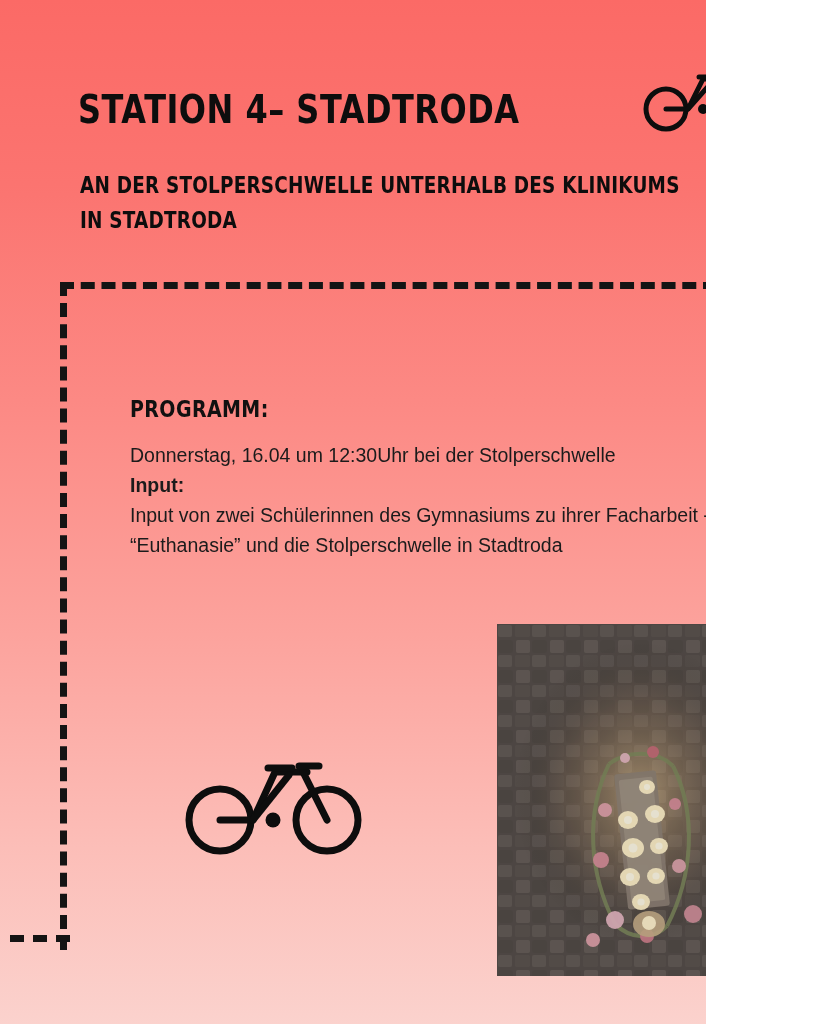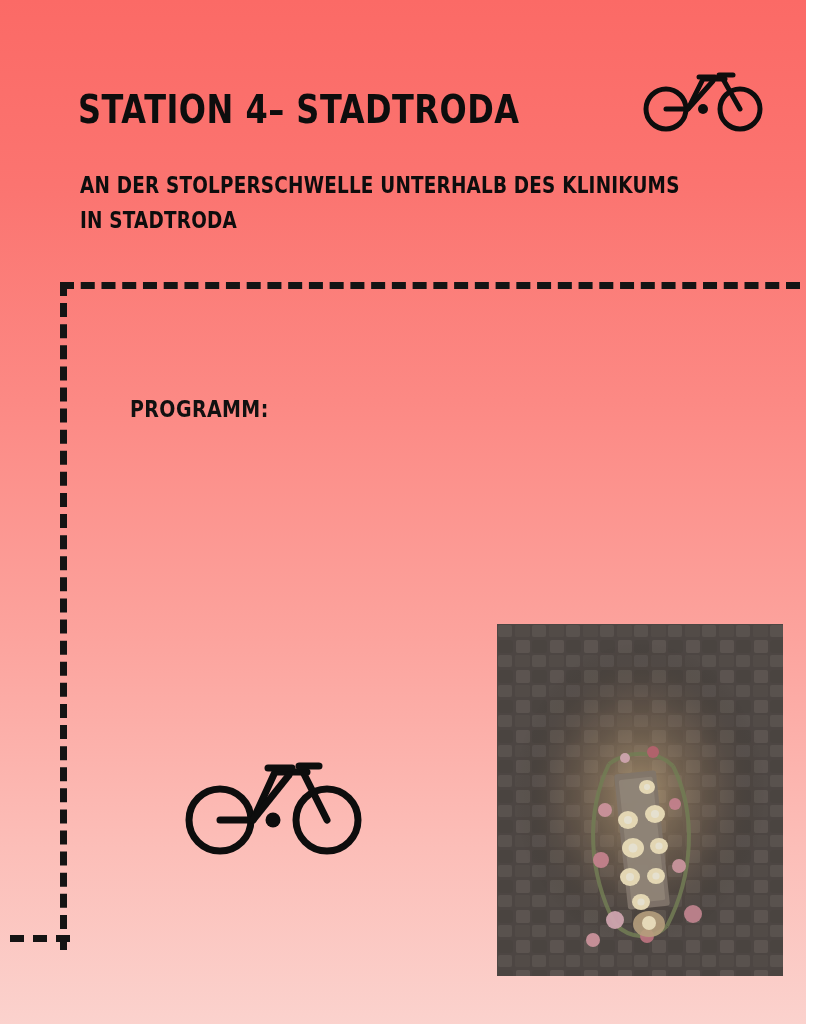--- a/index.html
+++ b/index.html
@@ -7,21 +7,21 @@
     padding: 0;
   }
   body {
     width: 819px;
     height: 1024px;
     overflow: hidden;
     font-family: "Liberation Sans", sans-serif;
   }
   .poster {
     position: relative;
-    width: 806px;
+    width: 706px;
     height: 1024px;
     background: linear-gradient(180deg, #fb6a66 0%, #fb7470 18%, #fc8a85 40%, #fca39d 62%, #fcbdb7 82%, #fbd2cd 100%);
     overflow: hidden;
     text-decoration: underline;
   }
 
   
   .title {
     position: absolute;
     left: 78px;
@@ -149,20 +149,25 @@
       </g>
       <circle cx="62" cy="50" r="5" fill="#0d0d0d"></circle>
     </svg>
   </div>
 
   <div class="dashed-frame"></div>
   <div class="dashed-stub"></div>
 
   <div class="program-heading">PROGRAMM:</div>
 
+  <div class="body-text">
+    <div>Donnerstag, 16.04 um 12:30Uhr bei der Stolperschwelle</div>
+    <div class="strong">Input:</div>
+    <div>Input von zwei Schülerinnen des Gymnasiums zu ihrer Facharbeit - “Euthanasie” und die Stolperschwelle in Stadtroda</div>
+  </div>
 
   <div class="bike-mid">
     <svg viewBox="0 0 180 118" xmlns="http://www.w3.org/2000/svg" aria-hidden="true">
       <g fill="none" stroke="#0d0d0d" stroke-width="7" stroke-linecap="round" stroke-linejoin="round">
         <circle cx="37" cy="78" r="31"></circle>
         <circle cx="144" cy="78" r="31"></circle>
         <path d="M37 78 L70 78 L92 30 L124 30"></path>
         <path d="M70 78 L106 33"></path>
         <path d="M144 78 L120 30"></path>
         <path d="M85 26 L109 26"></path>

